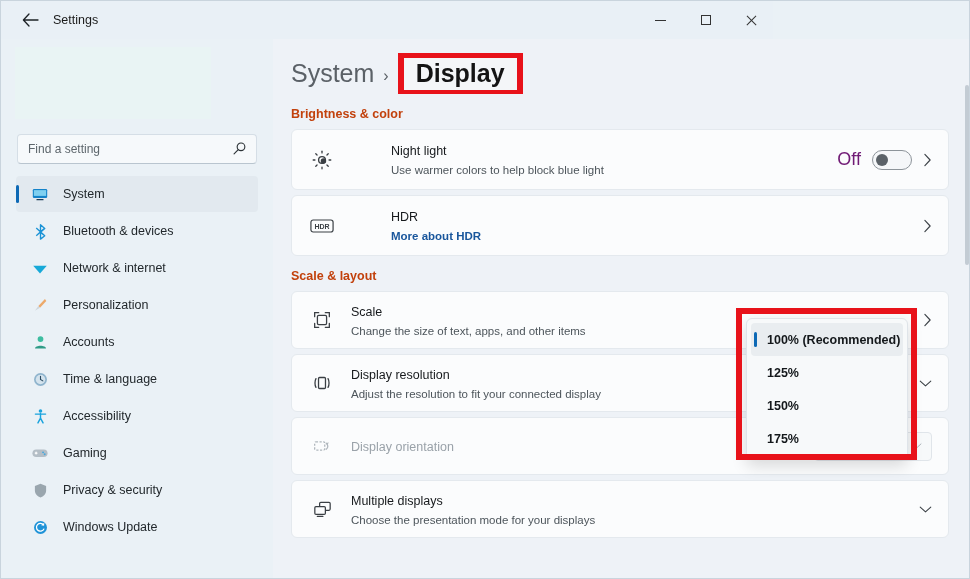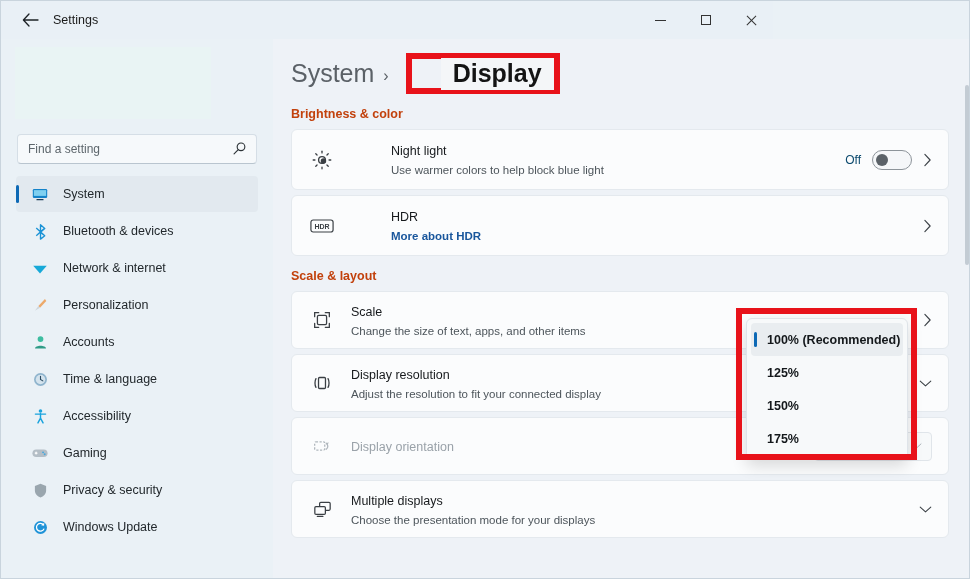--- a/index.html
+++ b/index.html
@@ -115,22 +115,21 @@
   }
   .bc-parent { font-size: 25px; color: #5b6167; cursor: pointer; }
   .bc-sep { font-size: 16px; color: #5b6167; margin: 4px 9px 0 9px; }
   .bc-current {
     font-size: 25px; color: #141414; font-weight: 600;
     background: #f4f6f8;
     padding: 1px 12px 3px 12px;
   }
   .bc-box {
     border: 6px solid #e8121a;
-    margin-left: 8px;
-    padding-left: 29px;
+    margin-left: 0;
   }
 
   .section-head {
     font-size: 12.5px; font-weight: bold; color: #c2410c;
     margin: 13px 0 8px 18px;
   }
 
   .cards { margin: 0 22px 0 18px; }
   .card {
     background: #fbfcfd;
@@ -151,21 +150,21 @@
     color: #3a3f44;
   }
   .card-text { flex: 1 1 auto; min-width: 0; }
   .card-title { font-size: 12.5px; color: #16191c; line-height: 17px; }
   .card-sub { font-size: 11.5px; color: #4d555b; line-height: 16px; margin-top: 1px; }
   .card-sub.link { color: #19569c; font-weight: bold; cursor: pointer; }
   .card.disabled .card-title { color: #9aa2a9; }
   .card.disabled .card-ico { color: #b0b7bd; }
 
   .card-right { display: flex; align-items: center; gap: 11px; flex: 0 0 auto; }
-  .toggle-label { font-size: 12px; color: #0c4a6e; }
+  .toggle-label { font-size: 18px; color: #701a75; }
   .toggle {
     width: 40px; height: 20px; border-radius: 10px;
     border: 1px solid #8d949a; background: #f5f7f9;
     position: relative; cursor: pointer;
   }
   .toggle .knob {
     position: absolute; left: 3px; top: 3px;
     width: 12px; height: 12px; border-radius: 50%;
     background: #5b6268;
   }

